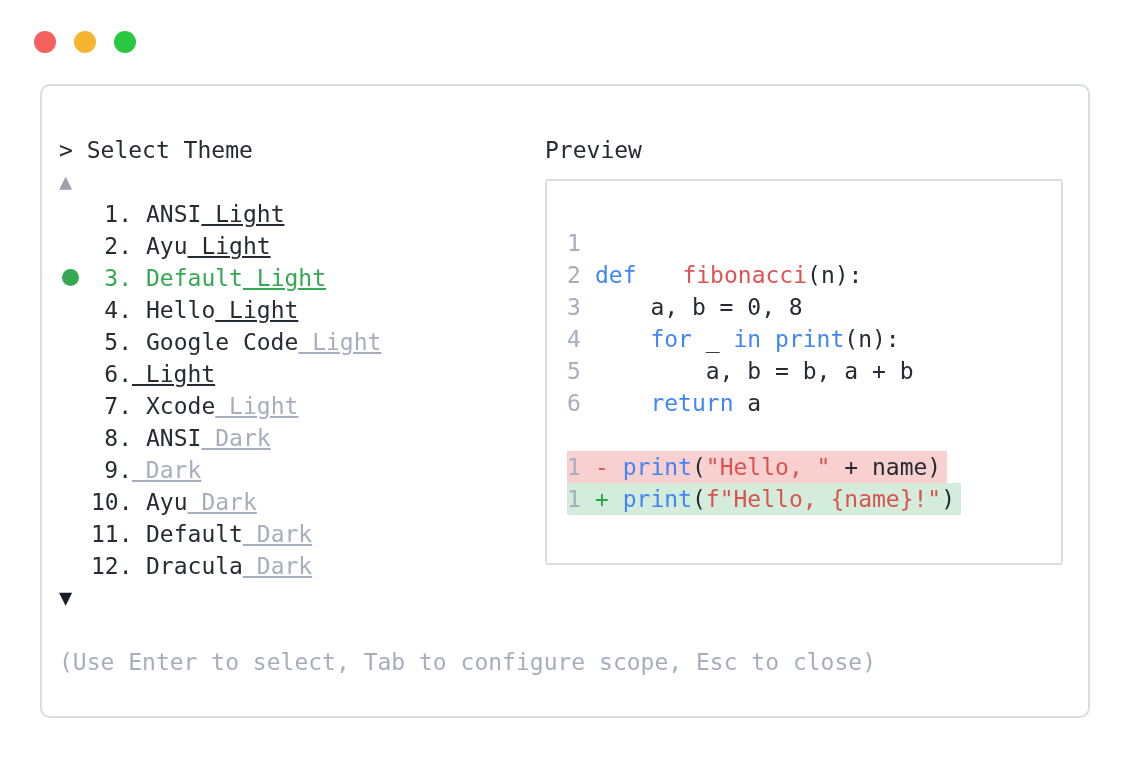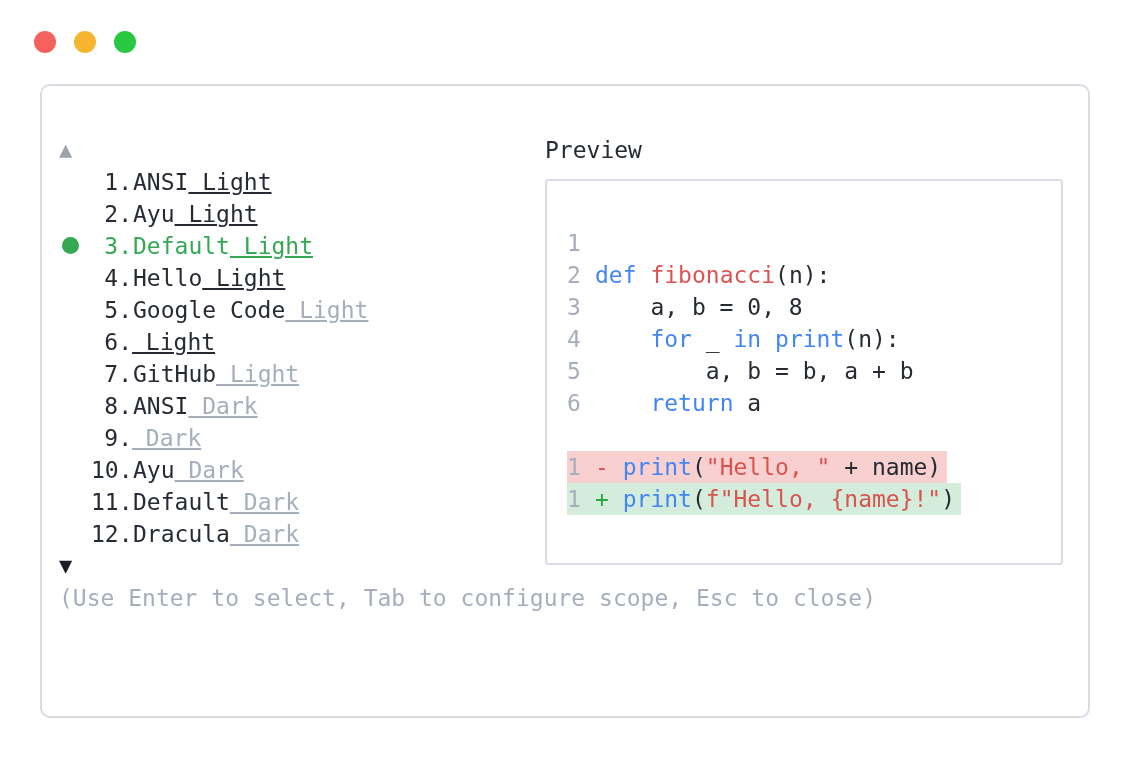--- a/index.html
+++ b/index.html
@@ -32,65 +32,66 @@
   .row{height:32px;white-space:pre;display:flex;align-items:center;}
   .prompt{color:var(--text);}
   .arrow{font-size:22px;}
   .arrow.up{color:var(--arrow-up);}
   .arrow.down{color:var(--arrow-down);}
   .item{cursor:default;}
   .dot-slot{width:32px;height:32px;position:relative;display:inline-block;}
   .dot{position:absolute;left:3px;top:7px;width:17px;height:17px;border-radius:50%;
        background:var(--selected-green);}
   .num{display:inline-block;width:41px;text-align:right;}
-  .name{margin-left:1px;}
+  .name{margin-left:14px;}
   .variant{white-space:pre;text-decoration:underline;}
   .variant.muted{color:var(--muted);}
   .item.selected .num,.item.selected .name,.item.selected .variant{color:var(--selected-green);}
-  .help{color:var(--muted);}
+  .help{color:var(--muted);margin-top:32px;}
 
   .preview-title{position:absolute;left:503px;top:48px;height:32px;line-height:32px;
                  font-size:23px;color:var(--text);text-align:center;}
   .preview-box{position:absolute;left:503px;top:93px;width:518px;height:386px;
                border:2px solid var(--border);border-radius:3px;background:#fff;
                padding:46px 0 0 20px;font-size:23px;line-height:32px;}
   .crow{height:32px;display:flex;align-items:stretch;}
   .linewrap{display:inline-flex;align-items:center;height:32px;padding-right:6px;white-space:pre;}
   .linewrap.removed{background:var(--removed-bg);}
   .linewrap.added{background:var(--added-bg);}
   .ln{display:inline-block;width:14px;color:var(--muted);text-align:left;}
   .code{margin-left:14px;white-space:pre;}
   .tok-plain{color:var(--text);}
   .tok-comment{color:var(--comment);}
   .tok-keyword{color:var(--keyword);}
-  .tok-function{color:var(--function);}
+  .tok-function{color:var(--function);margin-left:32px;}
   .tok-string{color:var(--string);}
   .tok-minus{color:var(--minus);}
   .tok-plus{color:var(--plus);}
 </style>
 </head>
 <body>
 
 <div class="traffic-lights">
   <button class="light" id="light-close" style="background: rgb(244, 97, 94);"></button>
   <button class="light" id="light-minimize" style="background: rgb(245, 181, 46);"></button>
   <button class="light" id="light-zoom" style="background: rgb(40, 200, 64);"></button>
 </div>
 
 <div class="panel">
   <div class="selector">
+    <div class="row prompt">&gt; Select Theme</div>
     <div class="row arrow up">▲</div>
     <div id="theme-list">
         <div class="row item"><span class="dot-slot"></span><span class="num">1.</span><span class="name">ANSI</span><span class="variant"> Light</span></div>
         <div class="row item"><span class="dot-slot"></span><span class="num">2.</span><span class="name">Ayu</span><span class="variant"> Light</span></div>
         <div class="row item selected"><span class="dot-slot"><span class="dot"></span></span><span class="num">3.</span><span class="name">Default</span><span class="variant"> Light</span></div>
         <div class="row item"><span class="dot-slot"></span><span class="num">4.</span><span class="name">Hello</span><span class="variant"> Light</span></div>
         <div class="row item"><span class="dot-slot"></span><span class="num">5.</span><span class="name">Google Code</span><span class="variant muted"> Light</span></div>
         <div class="row item"><span class="dot-slot"></span><span class="num">6.</span><span class="variant"> Light</span></div>
-        <div class="row item"><span class="dot-slot"></span><span class="num">7.</span><span class="name">GitHub</span><span class="variant muted"> Light</span></div>
+        <div class="row item"><span class="dot-slot"></span><span class="num">7.</span><span class="name">Xcode</span><span class="variant muted"> Light</span></div>
         <div class="row item"><span class="dot-slot"></span><span class="num">8.</span><span class="name">ANSI</span><span class="variant muted"> Dark</span></div>
         <div class="row item"><span class="dot-slot"></span><span class="num">9.</span><span class="variant muted"> Dark</span></div>
         <div class="row item"><span class="dot-slot"></span><span class="num">10.</span><span class="name">Ayu</span><span class="variant muted"> Dark</span></div>
         <div class="row item"><span class="dot-slot"></span><span class="num">11.</span><span class="name">Default</span><span class="variant muted"> Dark</span></div>
         <div class="row item"><span class="dot-slot"></span><span class="num">12.</span><span class="name">Dracula</span><span class="variant muted"> Dark</span></div>
       </div>
     <div class="row arrow down">▼</div>
     <div class="row help">(Use Enter to select, Tab to configure scope, Esc to close)</div>
   </div>
 

